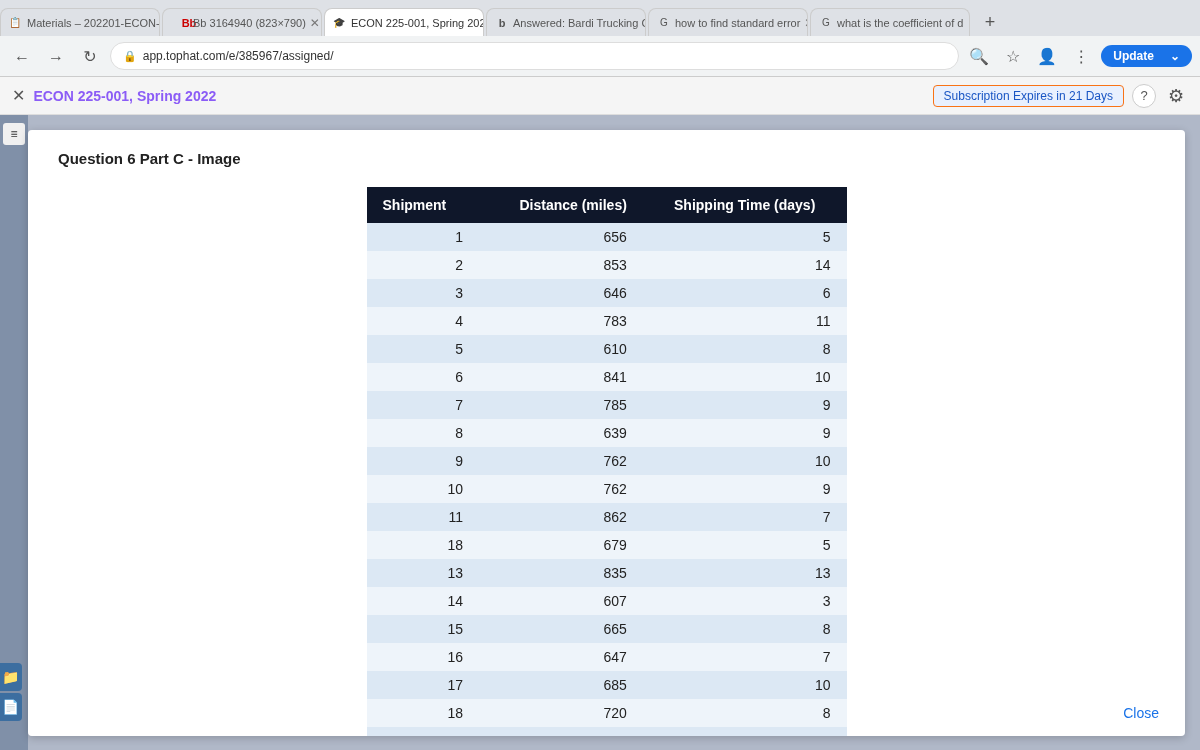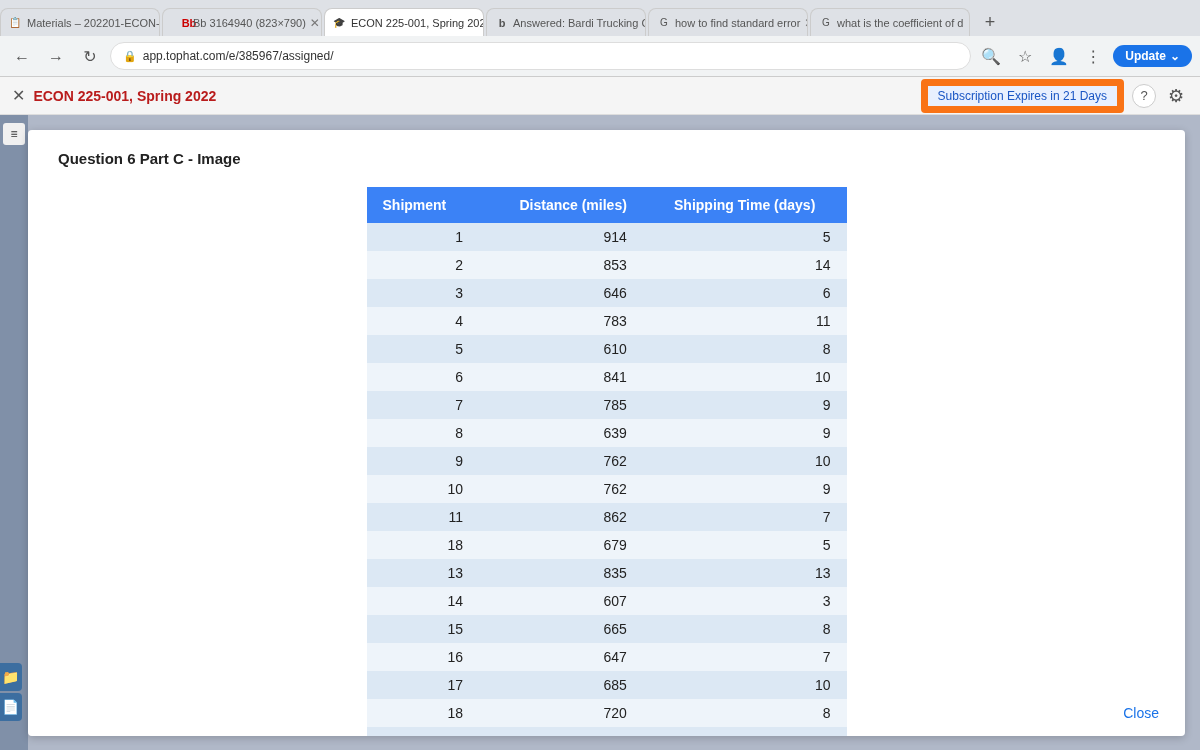--- a/index.html
+++ b/index.html
@@ -138,21 +138,21 @@
       background: #1a73e8;
       color: white;
       border: none;
       border-radius: 14px;
       padding: 4px 12px;
       font-size: 12px;
       font-weight: bold;
       cursor: pointer;
       display: flex;
       align-items: center;
-      gap: 4px;
+      gap: 16px;
     }
 
     
     .app-header {
       background: #f5f5f5;
       border-bottom: 1px solid #ddd;
       display: flex;
       align-items: center;
       justify-content: space-between;
       padding: 0 12px;
@@ -167,32 +167,32 @@
 
     .close-x {
       font-size: 16px;
       color: #555;
       cursor: pointer;
     }
 
     .course-title {
       font-size: 14px;
       font-weight: bold;
-      color: #b91c1c;
+      color: #8b5cf6;
     }
 
     .app-header-right {
       display: flex;
       align-items: center;
       gap: 8px;
     }
 
     .subscription-badge {
       background: #e8f0fe;
-      border: 7px solid #f97316;
+      border: 1px solid #f97316;
       border-radius: 4px;
       padding: 3px 10px;
       font-size: 12px;
       color: #1a56c4;
     }
 
     .help-btn {
       width: 24px;
       height: 24px;
       border-radius: 50%;
@@ -271,21 +271,21 @@
 
     
     .data-table {
       width: 480px;
       margin: 0 auto;
       border-collapse: collapse;
       font-size: 14px;
     }
 
     .data-table thead tr {
-      background: #3b82f6;
+      background: #0f172a;
     }
 
     .data-table thead th {
       color: white;
       font-weight: bold;
       padding: 10px 16px;
       text-align: left;
       border: none;
     }
 
@@ -443,21 +443,21 @@
       <thead>
         <tr>
           <th>Shipment</th>
           <th>Distance (miles)</th>
           <th>Shipping Time (days)</th>
         </tr>
       </thead>
       <tbody id="table-body">
       <tr>
             <td>1</td>
-            <td>914</td>
+            <td>656</td>
             <td>5</td>
           </tr>
           <tr>
             <td>2</td>
             <td>853</td>
             <td>14</td>
           </tr>
           <tr>
             <td>3</td>
             <td>646</td>

